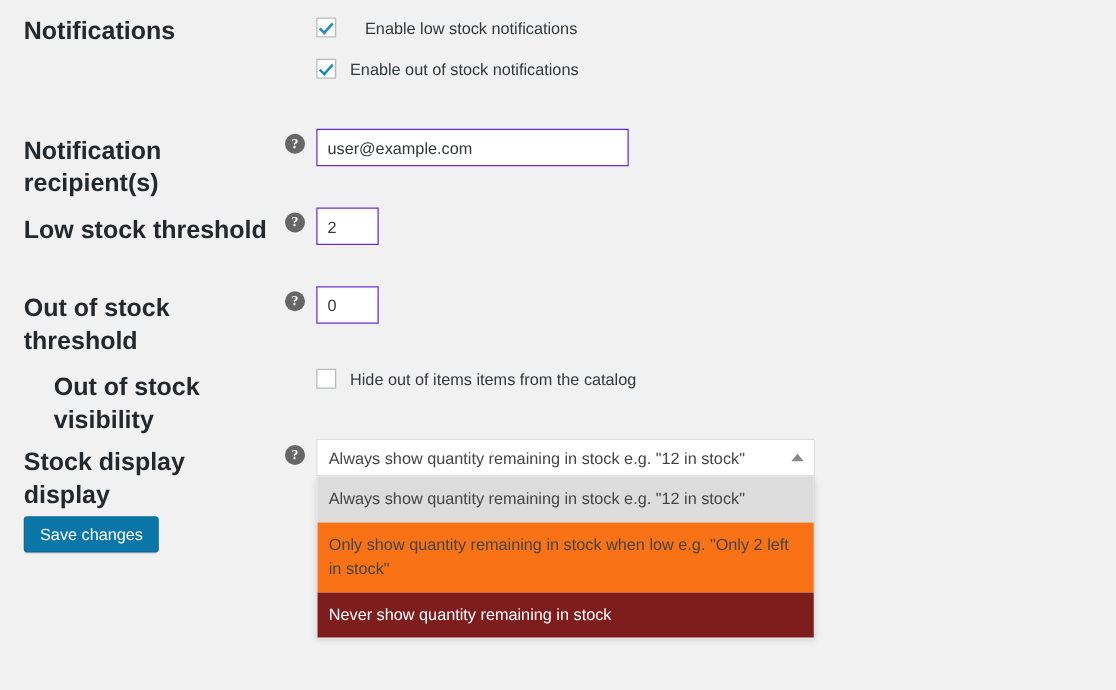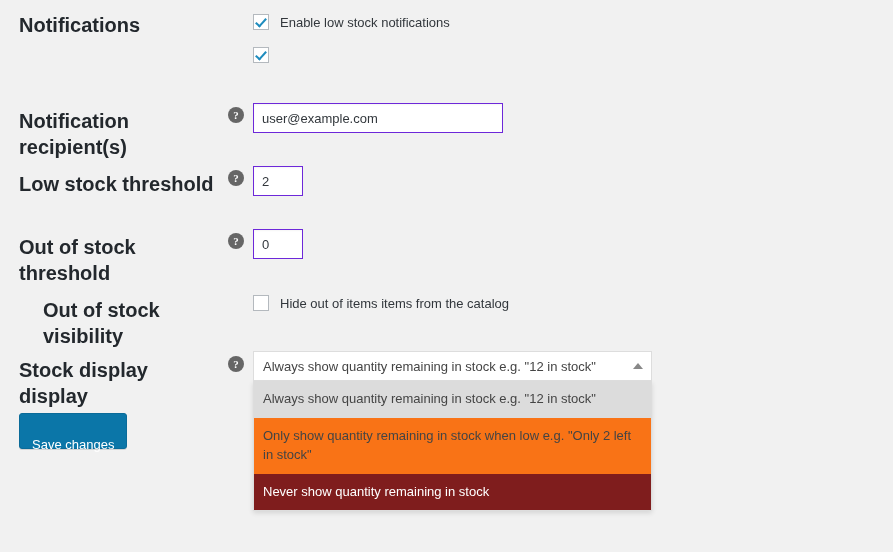--- a/index.html
+++ b/index.html
@@ -185,42 +185,43 @@
   .save-button {
     position: absolute;
     left: 19px;
     box-sizing: border-box;
     background: #0b76a8;
     border: 1px solid #0a6b99;
     border-radius: 3px;
     color: #fff;
     font-family: "Liberation Sans", sans-serif;
     font-size: 13px;
-    padding: 17px 12px;
+    padding: 0 12px;
     height: 29px;
     line-height: 27px;
     cursor: pointer;
     box-shadow: 0 1px 0 rgba(0,0,0,0.12);
   }
 </style>
 </head>
 <body>
 
 <div class="settings-form">
 
   <div class="row" style="top:12px;">
     <div class="row-label">Notifications</div>
 
-    <div class="cb-row" style="top:2px;">
+    <div class="cb-row" style="top:2px;gap:12px;">
       <span class="checkbox checked"></span>
       <span class="cb-label">Enable low stock notifications</span>
     </div>
 
     <div class="cb-row" style="top:35px;">
       <span class="checkbox checked"></span>
+      <span class="cb-label">Enable out of stock notifications</span>
     </div>
   </div>
 
   <div class="row" style="top:106px;">
     <div class="row-label" style="top:2px;">Notification recipient(s)</div>
     <div class="help-icon" style="top:1px;">?</div>
     <input class="text-input input-wide field" style="top: -3px;" type="text" value="user@example.com">
   </div>
 
   <div class="row" style="top:169px;">

